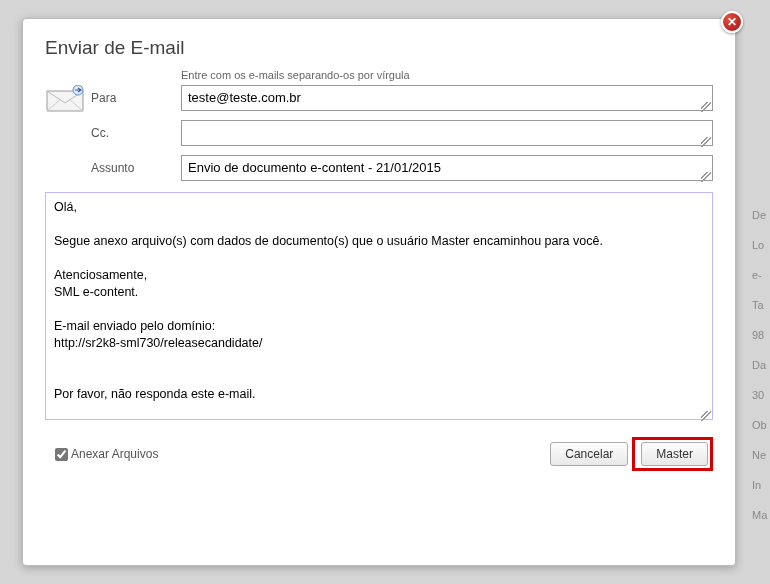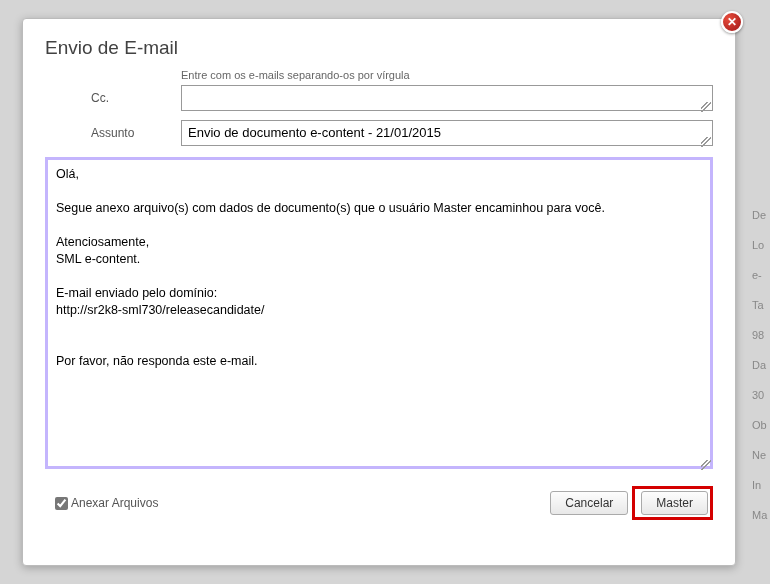--- a/index.html
+++ b/index.html
@@ -117,22 +117,22 @@
     width: 10px; height: 10px;
     background:
       linear-gradient(135deg, transparent 0, transparent 4px, #999 4px, #999 5px, transparent 5px, transparent 7px, #999 7px, #999 8px, transparent 8px);
     pointer-events: none;
   }
   .body-area {
     margin: 8px 22px 0 22px;
   }
   .body-text {
     width: 100%;
-    height: 312px;
-    border: 3px solid #c4b5fd;
+    height: 228px;
+    border: 1px solid #c4b5fd;
     padding: 6px 8px;
     font-size: 12.5px;
     font-family: Arial, Helvetica, sans-serif;
     resize: none;
     line-height: 17px;
     white-space: pre-wrap;
   }
   .footer {
     display: flex;
     align-items: center;
@@ -181,25 +181,44 @@
   <div>In</div>
   <div>Ma</div>
 </div>
 
 <div class="modal">
 
   <div class="close-btn">
     <span>✕</span>
   </div>
 
-  <div class="modal-title">Envio de E-mail</div>
+  <div class="modal-title">Enviar de E-mail</div>
 
   <div class="form-area">
     <div class="help-text">Entre com os e-mails separando-os por vírgula</div>
 
+    <div class="row">
+      <div class="icon-cell">
+        <div class="mail-icon">
+          <svg viewBox="0 0 40 30">
+            <polygon points="2,6 38,6 38,26 2,26" fill="#f4f4f4" stroke="#999" stroke-width="1"></polygon>
+            <polyline points="2,6 20,18 38,6" fill="none" stroke="#bbb" stroke-width="1"></polyline>
+            <polyline points="2,26 16,14" fill="none" stroke="#ccc" stroke-width="1"></polyline>
+            <polyline points="38,26 24,14" fill="none" stroke="#ccc" stroke-width="1"></polyline>
+            <circle cx="33" cy="5" r="5" fill="#dbe9f7" stroke="#6a8fbf" stroke-width="1"></circle>
+            <path d="M30,5 L35,5 M33,3 L36,5 L33,7" fill="none" stroke="#3a5f9f" stroke-width="1.2"></path>
+          </svg>
+        </div>
+      </div>
+      <div class="label-cell">Para</div>
+      <div class="field-cell txt-wrap">
+        <textarea class="txt" style="">teste@teste.com.br</textarea>
+        <div class="grab"></div>
+      </div>
+    </div>
 
     <div class="row">
       <div class="icon-cell"></div>
       <div class="label-cell">Cc.</div>
       <div class="field-cell txt-wrap">
         <textarea class="txt" style=""></textarea>
         <div class="grab"></div>
       </div>
     </div>
 

